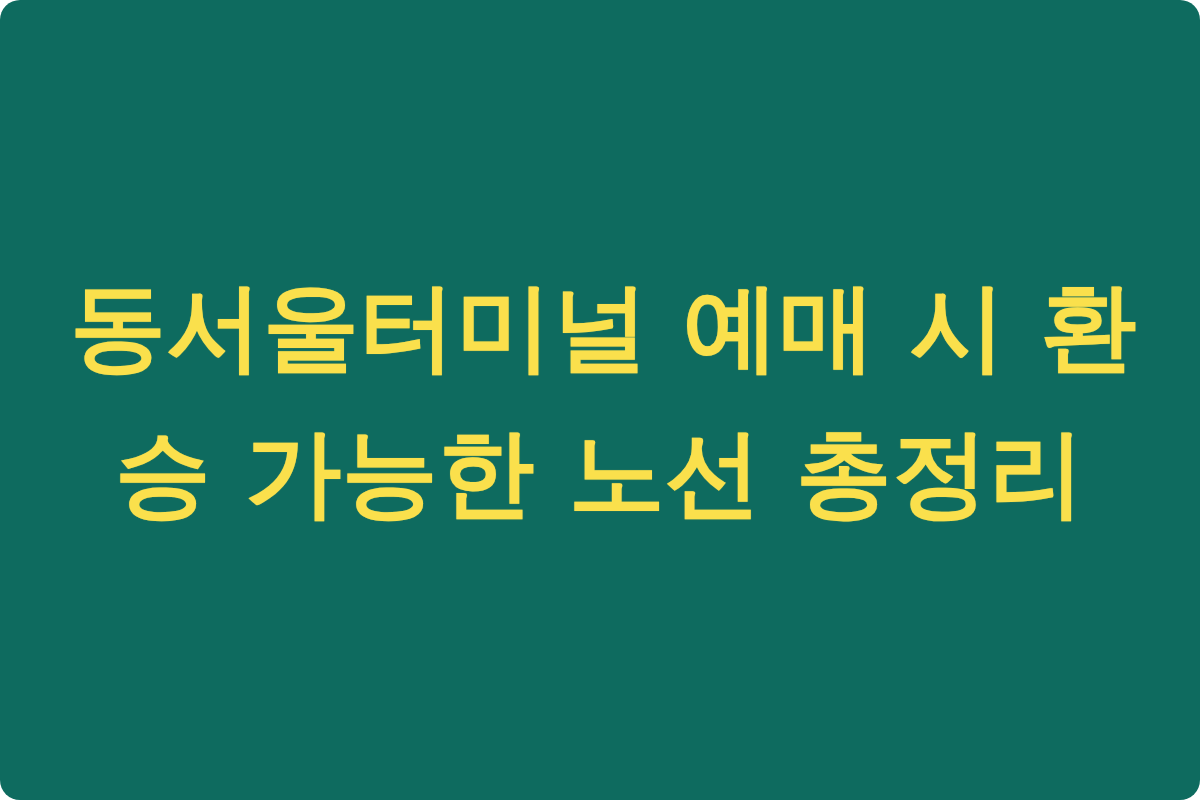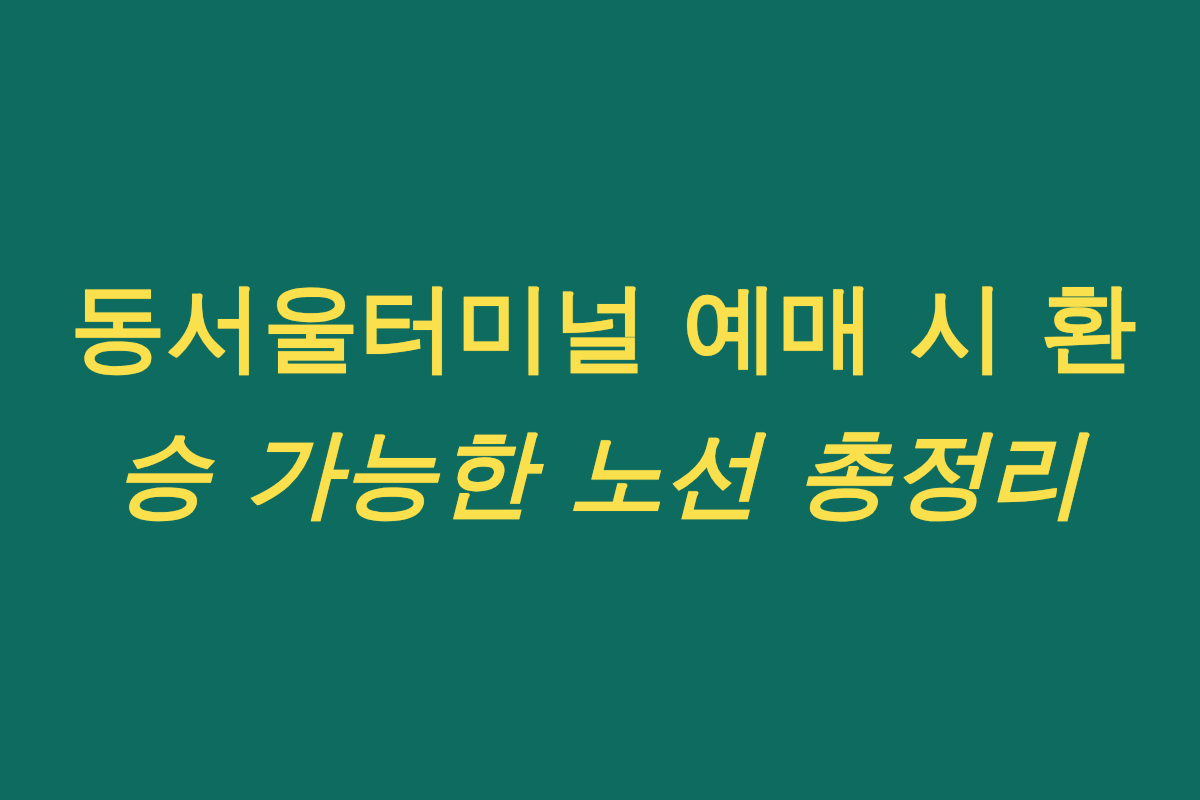--- a/index.html
+++ b/index.html
@@ -20,20 +20,21 @@
     position: relative;
     box-sizing: border-box;
     width: 1200px;
     height: 800px;
     background-color: #0E6B5F;
     display: flex;
     align-items: center;
     justify-content: center;
     overflow: hidden;
     user-select: none;
+    border-radius: 20px;
   }
 
   
   .headline {
     position: relative;
     width: 1060px;
     text-align: center;
     color: #FAE04C;
     font-family: "DejaVu Sans", "Liberation Sans", sans-serif;
     font-weight: 700;
@@ -46,21 +47,20 @@
   }
 
   .headline-line {
     display: block;
     white-space: nowrap;
   }
 
   .headline-line--two {
     
     margin-top: 19px;
-    font-style: italic;
   }
 </style>
 </head>
 <body>
 
 <div class="banner" style="background-color: rgb(14, 107, 95);">
 
   <div class="headline" style="color: rgb(250, 224, 76);">
 
     <span class="headline-line headline-line--one">동서울터미널 예매 시 환</span>

